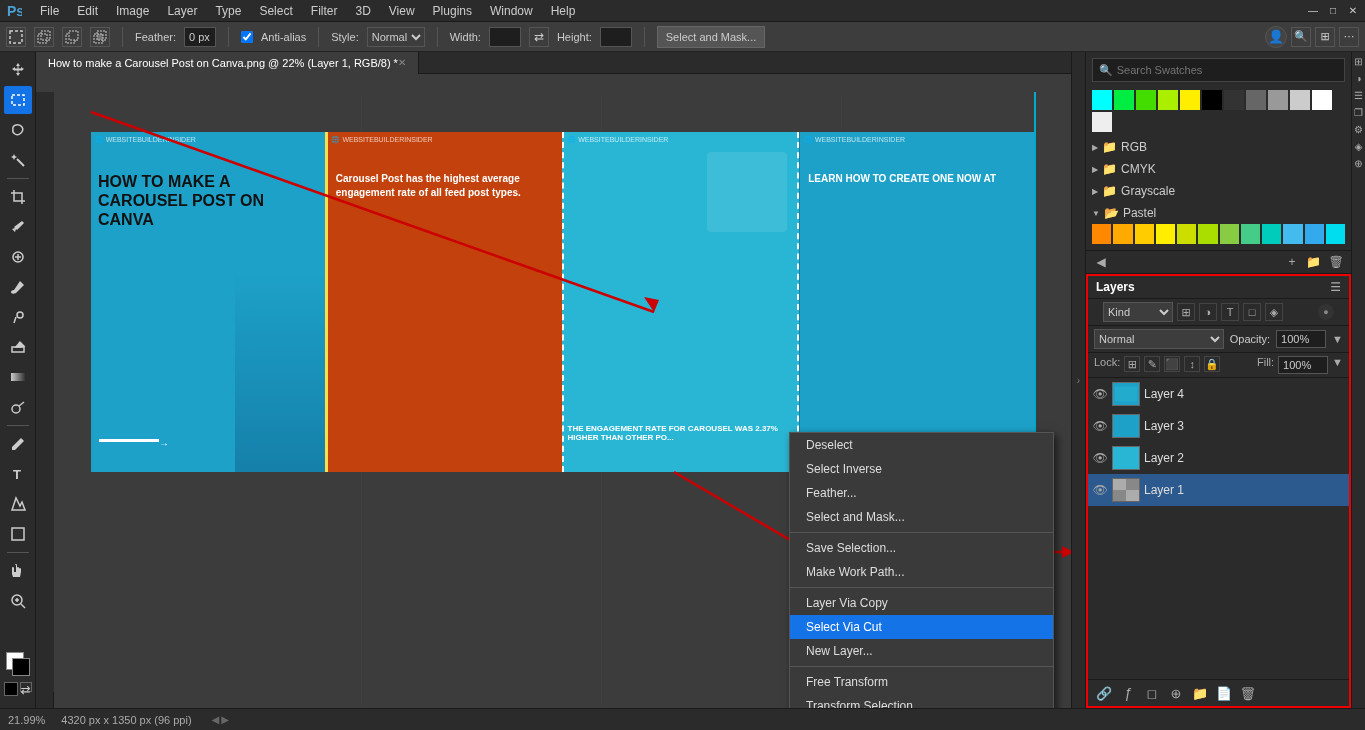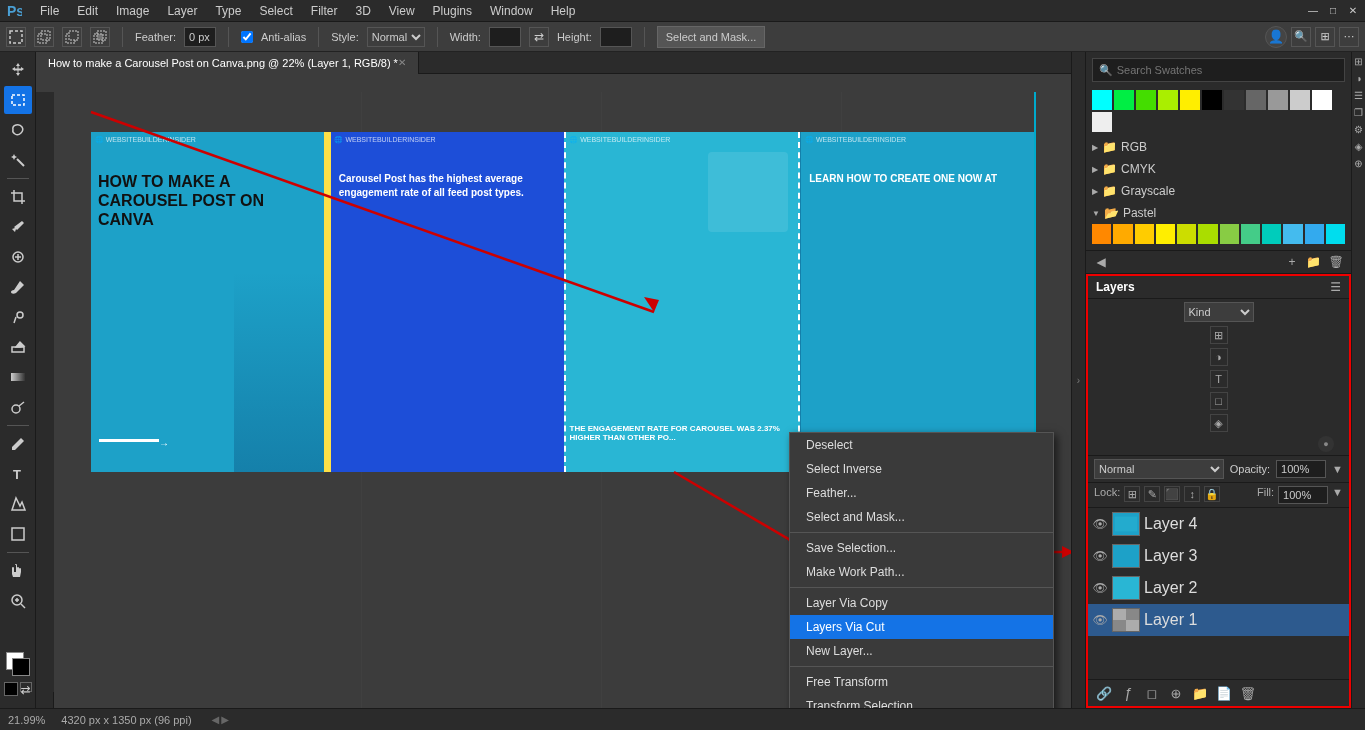--- a/index.html
+++ b/index.html
@@ -68,36 +68,36 @@
     .swatch-folder-icon { color: #aaa; font-size: 12px; }
     .swatch-group-name { font-size: 12px; color: #ccc; }
     .swatch-bottom-bar { display: flex; align-items: center; justify-content: flex-end; padding: 2px 6px; gap: 4px; border-top: 1px solid #1a1a1a; }
     .swatch-bottom-btn { width: 18px; height: 18px; display: flex; align-items: center; justify-content: center; color: #aaa; cursor: pointer; font-size: 12px; }
 
     
     .layers-panel { flex: 1; display: flex; flex-direction: column; overflow: hidden; }
     .layers-header { display: flex; align-items: center; padding: 4px 8px; border-bottom: 1px solid #1a1a1a; }
     .layers-title { font-size: 12px; color: #fff; font-weight: bold; flex: 1; }
     .layers-menu-icon { color: #aaa; cursor: pointer; }
-    .layers-filter-bar { display: flex; align-items: center; padding: 3px 15px; gap: 4px; border-bottom: 1px solid #1a1a1a; flex-direction: column; }
+    .layers-filter-bar { display: flex; align-items: center; padding: 3px 15px; gap: 4px; border-bottom: 1px solid #1a1a1a; }
     .kind-select { background: #3d3d3d; border: 1px solid #555; color: #ccc; height: 20px; font-size: 11px; width: 70px; }
     .filter-icon { width: 18px; height: 18px; display: flex; align-items: center; justify-content: center; color: #aaa; cursor: pointer; border: 1px solid #444; font-size: 11px; }
     .layers-blend-bar { display: flex; align-items: center; padding: 3px 6px; gap: 6px; border-bottom: 1px solid #1a1a1a; font-size: 11px; }
     .blend-select { background: #3d3d3d; border: 1px solid #555; color: #ccc; height: 20px; font-size: 11px; flex: 1; }
     .layers-lock-bar { display: flex; align-items: flex-start; padding: 3px 6px; gap: 4px; border-bottom: 1px solid #1a1a1a; font-size: 11px; }
     .lock-label { color: #aaa; font-size: 11px; }
     .lock-icon { width: 16px; height: 16px; display: flex; align-items: center; justify-content: center; color: #aaa; cursor: pointer; font-size: 11px; border: 1px solid #444; }
     .fill-label { margin-left: auto; color: #aaa; font-size: 11px; }
     .fill-input { background: #1e1e1e; border: 1px solid #555; color: #ccc; width: 50px; height: 18px; padding: 0 4px; font-size: 11px; }
     .layers-list { flex: 1; overflow-y: auto; }
     .layer-item { display: flex; align-items: center; height: 32px; padding: 0 4px; gap: 4px; cursor: pointer; }
     .layer-item.active { background: #2d5a8e; }
     .layer-eye { width: 16px; height: 16px; display: flex; align-items: center; justify-content: center; color: #aaa; cursor: pointer; font-size: 12px; }
     .layer-thumb { width: 28px; height: 24px; background: #555; border: 1px solid #666; overflow: hidden; display: flex; align-items: center; justify-content: center; font-size: 8px; color: #aaa; }
-    .layer-name { font-size: 16px; color: #ddd; flex: 1; }
+    .layer-name { font-size: 12px; color: #ddd; flex: 1; }
     .layers-bottom-bar { display: flex; align-items: center; padding: 3px 6px; gap: 4px; border-top: 1px solid #1a1a1a; }
     .layer-bottom-btn { width: 20px; height: 20px; display: flex; align-items: center; justify-content: center; color: #aaa; cursor: pointer; font-size: 13px; }
 
     
     .collapse-handle { width: 14px; background: #2b2b2b; cursor: pointer; display: flex; align-items: center; justify-content: center; color: #777; font-size: 10px; border-left: 1px solid #1a1a1a; }
 
     
     .status-bar { height: 22px; background: #2b2b2b; border-top: 1px solid #1a1a1a; display: flex; align-items: center; padding: 0 8px; font-size: 11px; color: #aaa; gap: 16px; }
 
     
@@ -351,21 +351,21 @@
 
           <div style="flex:1; background:#1da1c8; position:relative; overflow:hidden;">
             <div style="position:absolute;top:4px;left:4px;font-size:7px;color:#fff;opacity:0.7;">🌐 WEBSITEBUILDERINSIDER</div>
             <div style="position:absolute;top:40px;left:7px;font-size:16px;font-weight:bold;color:#111;line-height:1.2;width:85%;">HOW TO MAKE A CAROUSEL POST ON CANVA</div>
             <div style="position:absolute;bottom:30px;left:8px;width:60px;height:3px;background:#fff;"></div>
             <div style="position:absolute;bottom:24px;left:68px;font-size:10px;color:#fff;">→</div>
 
             <div style="position:absolute;bottom:0;right:0;width:90px;height:200px;background:linear-gradient(to top, #1580aa, transparent);"></div>
           </div>
 
-          <div style="flex:1; background:#1d4ed8; position:relative; overflow:hidden; border-left:7px solid #fde047;">
+          <div style="flex:1; background:#c2410c; position:relative; overflow:hidden; border-left:3px solid #fde047;">
             <div style="position:absolute;top:4px;left:4px;font-size:7px;color:#fff;opacity:0.7;">🌐 WEBSITEBUILDERINSIDER</div>
             <div style="position:absolute;top:40px;left:8px;font-size:10px;font-weight:bold;color:#fff;line-height:1.4;width:90%;">Carousel Post has the highest average engagement rate of all feed post types.</div>
           </div>
 
           <div style="flex:1; background:#29b6d4; position:relative; overflow:hidden; border-left:2px dashed #fff; border-right:2px dashed #fff;">
             <div style="position:absolute;top:4px;left:4px;font-size:7px;color:#fff;opacity:0.7;">🌐 WEBSITEBUILDERINSIDER</div>
 
             <div style="position:absolute;top:20px;right:10px;width:80px;height:80px;background:rgba(255,255,255,0.1);border-radius:4px;"></div>
             <div style="position:absolute;bottom:30px;left:4px;right:4px;font-size:8px;font-weight:bold;color:#fff;">THE ENGAGEMENT RATE FOR CAROUSEL WAS 2.37% HIGHER THAN OTHER PO...</div>
           </div>
@@ -389,21 +389,21 @@
         <div class="context-menu">
           <div class="ctx-item">Deselect</div>
           <div class="ctx-item">Select Inverse</div>
           <div class="ctx-item">Feather...</div>
           <div class="ctx-item">Select and Mask...</div>
           <div class="ctx-separator"></div>
           <div class="ctx-item">Save Selection...</div>
           <div class="ctx-item">Make Work Path...</div>
           <div class="ctx-separator"></div>
           <div class="ctx-item">Layer Via Copy</div>
-          <div class="ctx-item highlighted">Layers Via Cut</div>
+          <div class="ctx-item highlighted">Select Via Cut</div>
           <div class="ctx-item">New Layer...</div>
           <div class="ctx-separator"></div>
           <div class="ctx-item">Free Transform</div>
           <div class="ctx-item">Transform Selection</div>
 
         </div>
 
         <svg style="position:absolute;top:430px;left:900px;width:200px;height:60px;pointer-events:none;">
           <line x1="10" y1="30" x2="120" y2="30" stroke="#cc0000" stroke-width="2.5"></line>
           <polygon points="120,30 108,24 108,36" fill="#cc0000"></polygon>

